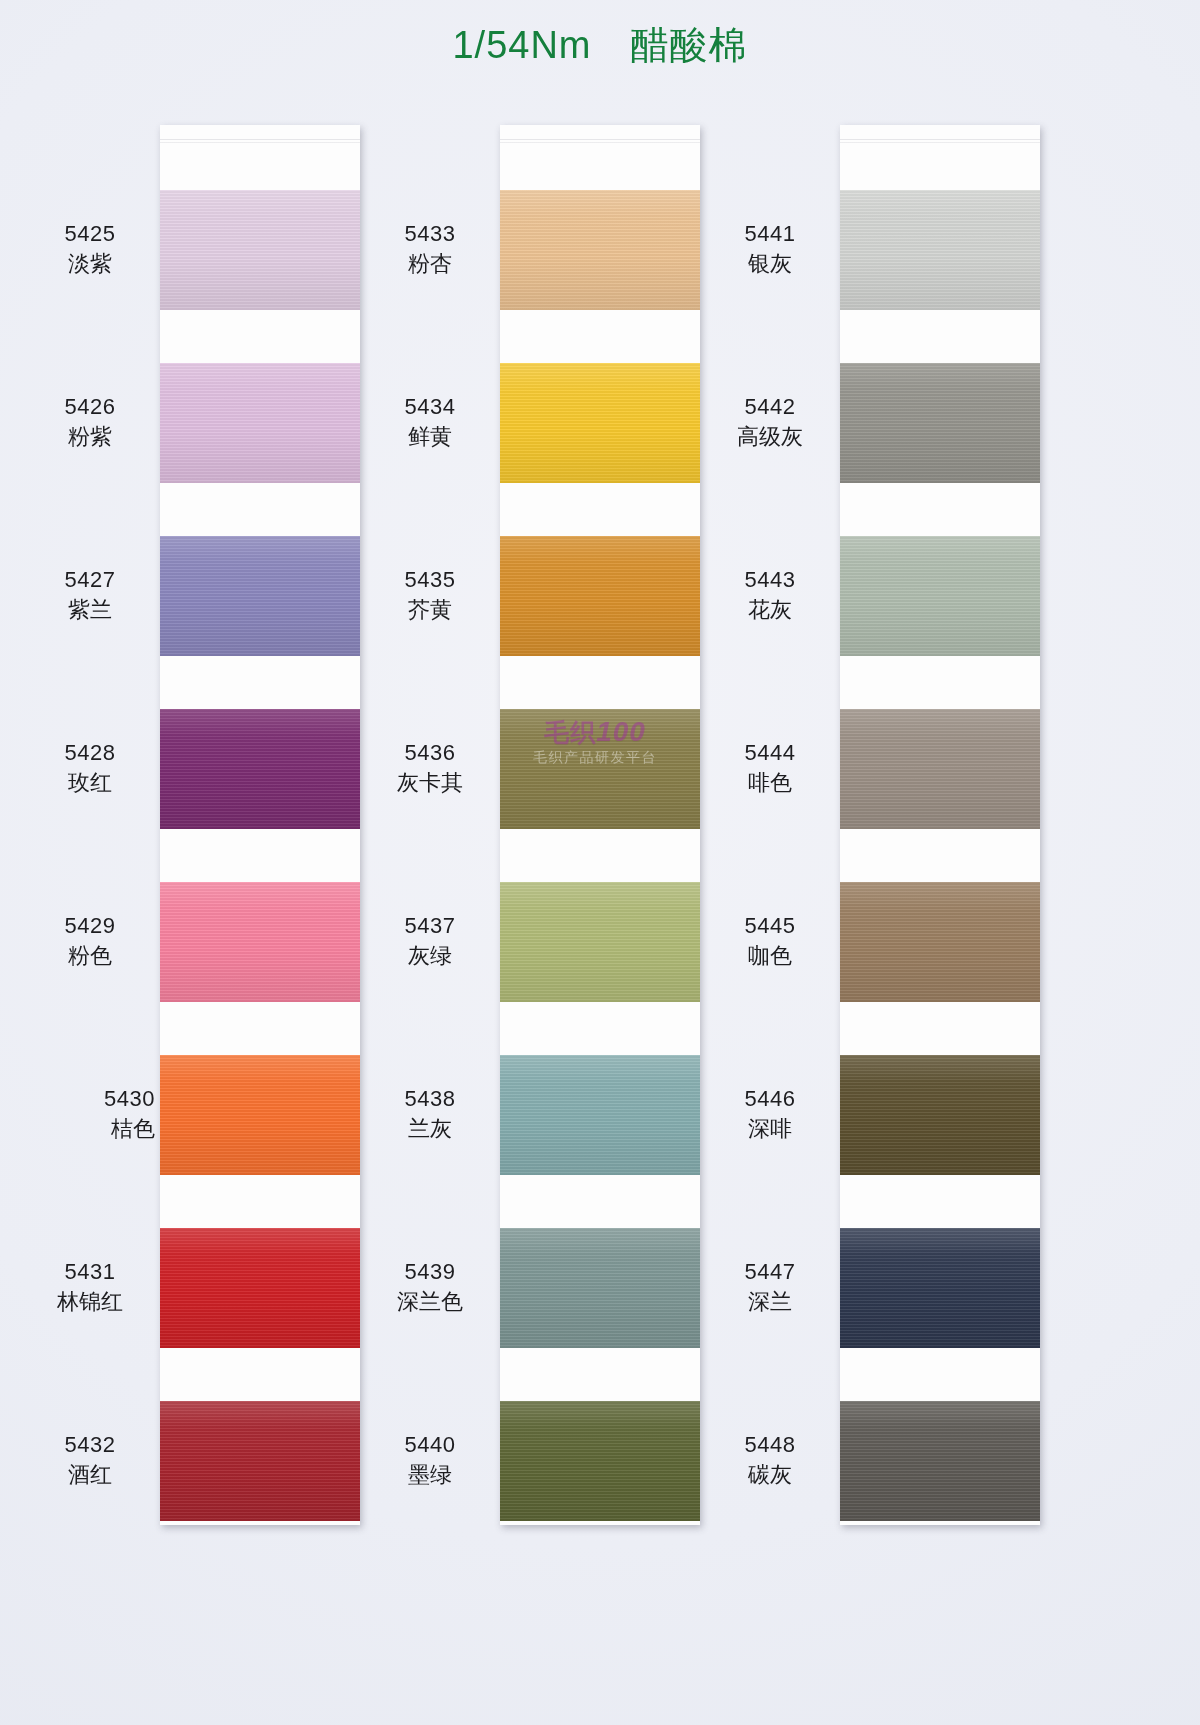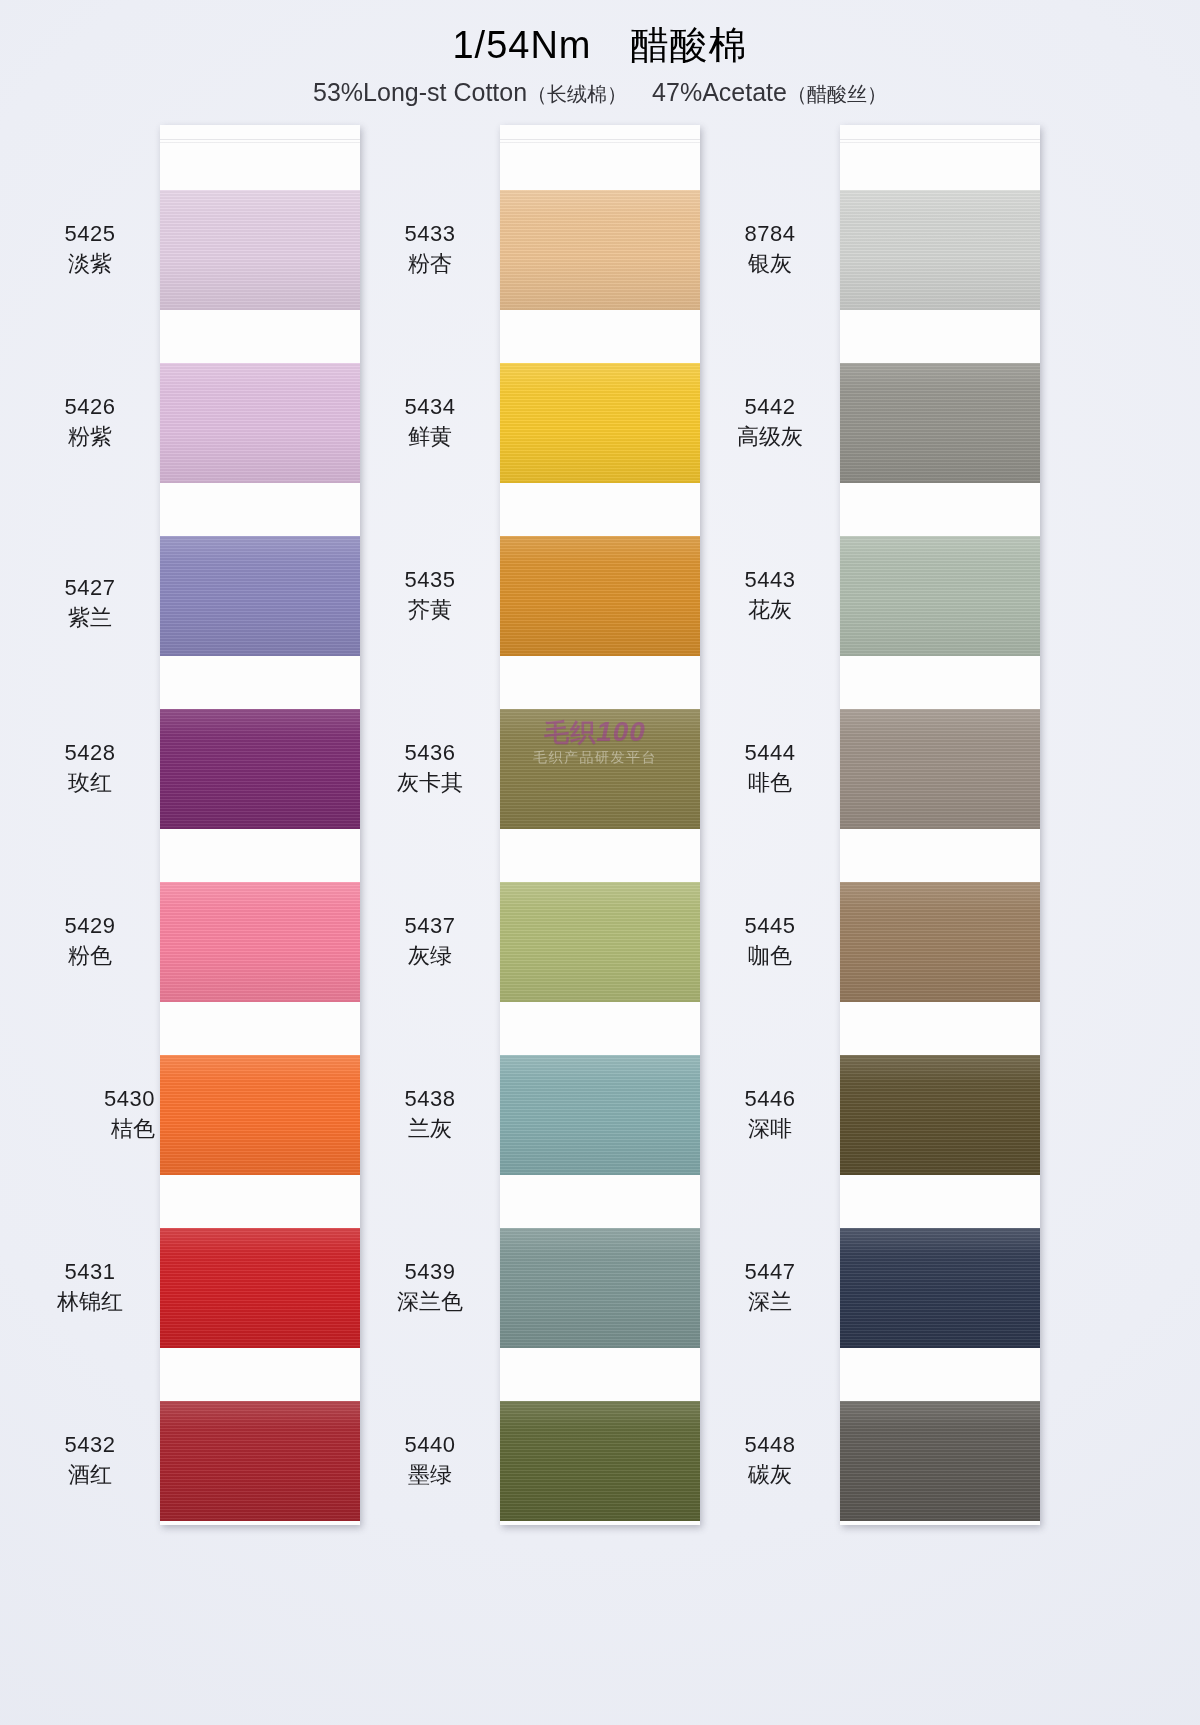--- a/index.html
+++ b/index.html
@@ -24,21 +24,21 @@
   .header {
     position: absolute;
     top: 0;
     left: 0;
     width: 1200px;
     text-align: center;
     padding-top: 24px;
   }
   .title {
     font-size: 38px;
-    color: #000000;
+    color: #15803d;
     letter-spacing: 1px;
     font-weight: 400;
     line-height: 1.15;
     white-space: pre;
   }
   .subtitle {
     margin-top: 8px;
     font-size: 25px;
     color: #34343a;
     font-weight: 400;
@@ -166,34 +166,33 @@
     margin-top: 3px;
   }
 </style>
 </head>
 <body>
 
 <div class="paper-bg"></div>
 
 <div class="header">
   <div class="title">1/54Nm　醋酸棉</div>
-  <div class="subtitle"><span>53%Long-st Cotton</span><span class="cn">（长绒棉）</span>　<span>47%Acetate</span><span class="cn">（醋酸丝）</span></div>
 </div>
 
 <div class="board" id="board">
     <div class="column col-1">
       <div class="label label-left" style="top: 95px;">
         <div class="code">5425</div>
         <div class="name">淡紫</div>
       </div>
       <div class="label label-left" style="top: 268px;">
         <div class="code">5426</div>
         <div class="name">粉紫</div>
       </div>
-      <div class="label label-left" style="top: 441px; margin-top: 8px;">
+      <div class="label label-left" style="top: 441px;">
         <div class="code">5427</div>
         <div class="name">紫兰</div>
       </div>
       <div class="label label-left" style="top: 614px;">
         <div class="code">5428</div>
         <div class="name">玫红</div>
       </div>
       <div class="label label-left" style="top: 787px;">
         <div class="code">5429</div>
         <div class="name">粉色</div>
@@ -314,21 +313,21 @@
           </div>
           <div class="swatch" style="top: 1276px; height: 120px; background: rgb(94, 103, 54);">
             <div class="yarn"></div>
             <div class="sheen"></div>
           </div>
         </div>
       </div>
     </div>
     <div class="column col-3">
       <div class="label label-left" style="top: 95px;">
-        <div class="code">8784</div>
+        <div class="code">5441</div>
         <div class="name">银灰</div>
       </div>
       <div class="label label-left" style="top: 268px;">
         <div class="code">5442</div>
         <div class="name">高级灰</div>
       </div>
       <div class="label label-left" style="top: 441px;">
         <div class="code">5443</div>
         <div class="name">花灰</div>
       </div>

